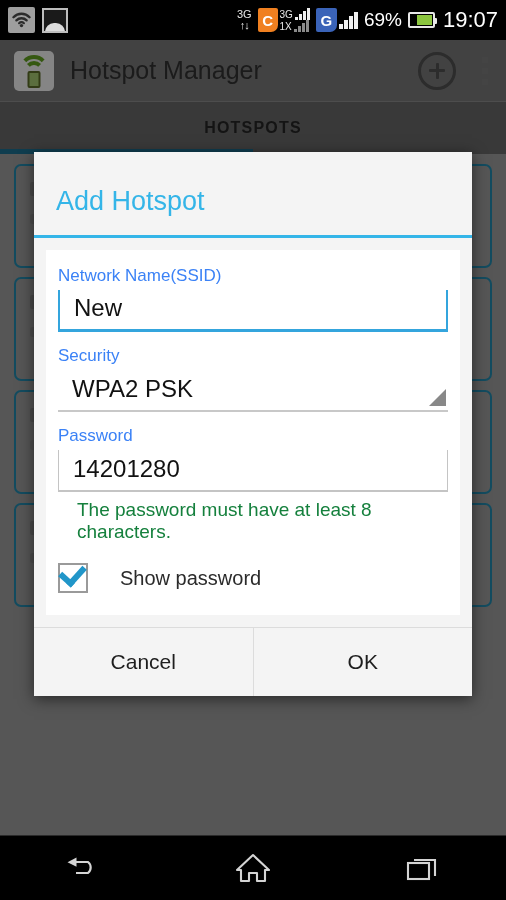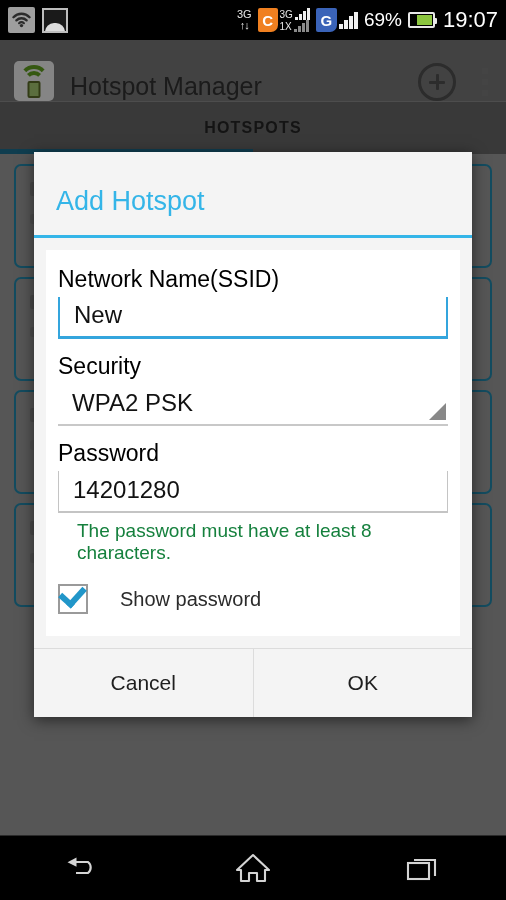--- a/index.html
+++ b/index.html
@@ -62,21 +62,21 @@
                 width:3px; height:6px; background:#e8e8e8; border-radius:0 1px 1px 0; }
   .batt .fill { height:100%; width:72%; background:#8CC63F; margin-left:auto; }
   .clock { font-size:22px; color:#fff; margin-left:2px; }
 
   
   .app {
     position:absolute; top:40px; left:0; width:506px; height:795px;
     background:#787878;
   }
   .actionbar {
-    height:62px; background:#5c5c5c; display:flex; align-items:flex-end;
+    height:62px; background:#5c5c5c; display:flex; align-items:center;
     padding:0 14px; border-bottom:1px solid #6b6b6b;
   }
   .appicon {
     width:40px; height:40px; border-radius:5px; background:#b9b9b9;
     position:relative; overflow:hidden; flex:none;
   }
   .appicon .wave {
     position:absolute; left:50%; transform:translateX(-50%);
     border:4px solid #4a7a18; border-bottom-color:transparent;
     border-left-color:transparent; border-right-color:transparent;
@@ -120,21 +120,21 @@
   .dialog {
     position:absolute; left:34px; top:152px; width:438px;
     background:#f4f4f4; box-shadow:0 3px 14px rgba(0,0,0,.55);
   }
   .dlg-title {
     padding:34px 22px 18px 22px; font-size:27px; color:#34b5e8;
     border-bottom:3px solid #34b5e8; font-weight:400;
   }
   .dlg-body { background:#fff; margin:12px 12px 0 12px; padding:16px 12px 22px 12px; }
 
-  .field-label { font-size:23px; color:#000000; margin-bottom:4px; }
+  .field-label { font-size:17px; color:#3b82f6; margin-bottom:4px; }
   .field-input {
     font-size:24px; color:#121212; padding:4px 0 7px 14px;
     border-bottom:3px solid #34a5dd;
     border-left:2px solid #34a5dd; border-right:2px solid #34a5dd;
     border-top:none;
     height:42px; display:flex; align-items:flex-end;
   }
   .field-input.plain {
     border-bottom:2px solid #c4c4c4;
     border-left:1px solid #c4c4c4; border-right:1px solid #c4c4c4;

